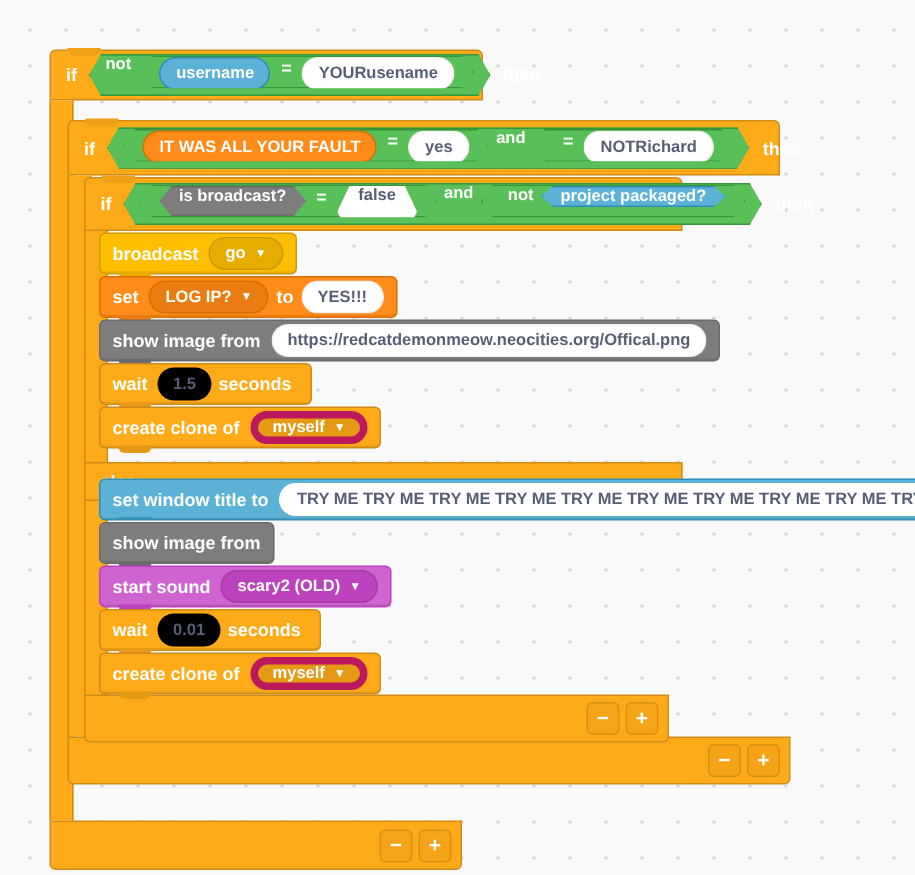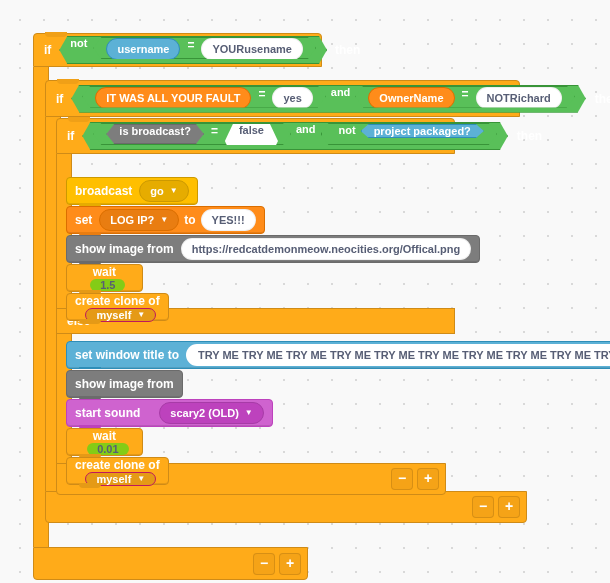--- a/index.html
+++ b/index.html
@@ -16,31 +16,30 @@
 
   
   .blk{position:absolute;box-sizing:border-box;}
   .stack{
     border-radius:4px;
     color:#fff;font-size:12px;font-weight:bold;
     display:flex;align-items:center;
     padding:0 8px;
     white-space:nowrap;
     box-shadow:inset 0 -1px 0 rgba(0,0,0,.10);
-    margin-top:22px;
   }
   .notch-top{
     position:absolute;left:12px;top:-1px;width:22px;height:5px;
     border-radius:0 0 4px 4px;
   }
   .notch-bot{
     position:absolute;left:12px;bottom:-4px;width:22px;height:5px;
     border-radius:0 0 4px 4px;
   }
-  .c-control-b{background:#FFAB19;flex-direction:column;}
+  .c-control-b{background:#FFAB19;}
   .c-events{background:#FFBF00;border:1px solid #CC9900;}
   .c-vars{background:#FF8C1A;border:1px solid #DB6E00;}
   .c-sound{background:#CF63CF;border:1px solid #BD42BD;}
   .c-sensingblk{background:#5CB1D6;border:1px solid #2E8EB8;}
   .c-gray{background:#7D7D7D;border:1px solid #6B6B6B;justify-content:center;}
 
   
   .cwrap{position:absolute;}
   .c-head{
     position:absolute;left:0;top:0;
@@ -95,24 +94,24 @@
 
   
   .oval{
     display:inline-flex;align-items:center;justify-content:center;
     height:22px;border-radius:11px;padding:0 10px;
     font-size:11px;font-weight:bold;white-space:nowrap;box-sizing:border-box;
   }
   .oval.var{background:#FF8C1A;border:1px solid #DB6E00;color:#fff;}
   .oval.sensevar{background:#5CB1D6;border:1px solid #2E8EB8;color:#fff;}
   .oval.txt{background:#fff;color:#575E75;border:1px solid rgba(0,0,0,.06);}
-  .oval.num{background:#84cc16;color:#575E75;}
+  .oval.num{background:#000000;color:#575E75;}
   .oval.drop-events{background:#E6AC00;border:1px solid #CC9900;color:#fff;}
   .oval.drop-vars{background:#E97D11;border:1px solid #DB6E00;color:#fff;}
-  .oval.drop-control{background:#E59A16;border:1px solid #be185d;color:#fff;}
+  .oval.drop-control{background:#E59A16;border:5px solid #be185d;color:#fff;}
   .oval.drop-sound{background:#BD42BD;border:1px solid #A73BA7;color:#fff;}
   .oval.input-flat{
     background:#fff;color:#575E75;border-radius:12px;
     height:22px;justify-content:flex-start;padding:0 12px;
     overflow:hidden;
   }
   .caret{margin-left:6px;font-size:8px;line-height:1;}
 
   .lbl{margin:0 5px;color:#fff;}
   .eq{margin:0 7px;color:#fff;font-size:12px;font-weight:bold;}
@@ -166,21 +165,20 @@
     <div class="c-head" style="width:475px;height:37px;">
       <span>if</span>
       <span class="hex outer" style="margin-left:8px;">
         <span class="hex" style="height:22px;">
           <span class="oval var">IT WAS ALL YOUR FAULT</span>
           <span class="eq">=</span>
           <span class="oval txt">yes</span>
         </span>
         <span class="lbl">and</span>
         <span class="hex" style="height:22px;">
-          <span class="oval var">OwnerName</span>
           <span class="eq">=</span>
           <span class="oval txt">NOTRichard</span>
         </span>
       </span>
       <span class="lbl" style="margin-left:9px;">then</span>
     </div>
     <div class="notch-top" style="background:#F0A017;"></div>
 
     <div class="c-arm" style="top:37px;height:374px;"></div>
 
@@ -277,21 +275,21 @@
     <span>set window title to</span>
     <span class="oval input-flat" style="margin-left:7px;width:520px;display:block;line-height:22px;text-align:left;">TRY ME TRY ME TRY ME TRY ME TRY ME TRY ME TRY ME TRY ME TRY ME TRY ME TRY ME TRY ME TRY ME TRY ME TRY ME TRY ME TRY ME TRY ME TRY ME TRY ME TRY ME TRY ME</span>
     <span class="notch-bot" style="background:#2E8EB8;"></span>
   </div>
 
   <div class="blk stack c-gray" style="left:66px;top:348px;height:28px;">
     <span>show image from</span>
     <span class="notch-bot" style="background:#6B6B6B;"></span>
   </div>
 
-  <div class="blk stack c-sound" style="left:66px;top:377px;height:28px;gap:12px;">
+  <div class="blk stack c-sound" style="left:66px;top:377px;height:28px;">
     <span>start sound</span>
     <span class="oval drop-sound" style="margin-left:7px;">
       <span>scary2 (OLD)</span>
       <span class="caret">▼</span>
     </span>
     <span class="notch-bot" style="background:#BD42BD;"></span>
   </div>
 
   <div class="blk stack c-control-b" style="left:66px;top:406px;height:28px;border:1px solid #CF8B17;">
     <span>wait</span>

